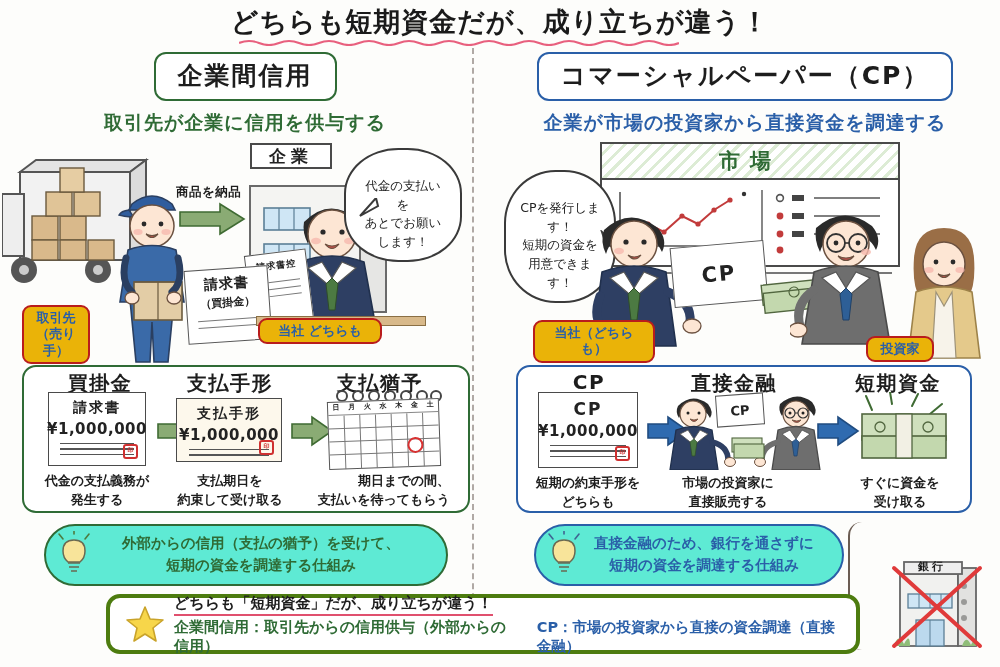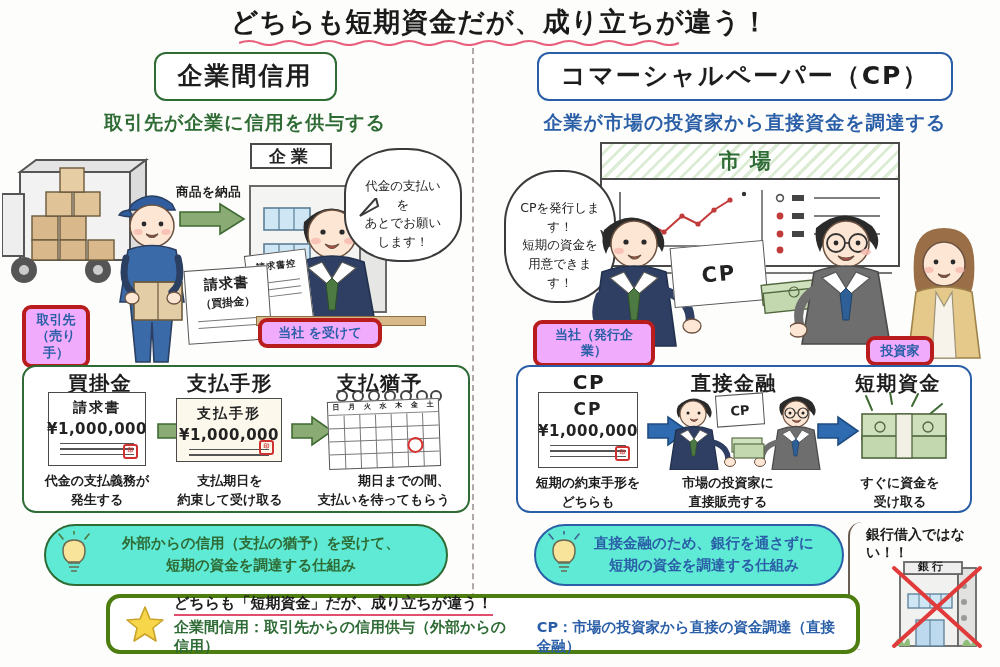--- a/index.html
+++ b/index.html
@@ -35,22 +35,22 @@
     font-size: 25px; font-weight: 700; letter-spacing: 2px; background: #fff;
   }
   .head-box.green { border: 2.5px solid #2f6b35; color: #1d1d1d; }
   .head-box.blue  { border: 2.5px solid #2a5fa8; color: #1d1d1d; }
   .head-sub { margin-top: 9px; font-size: 19px; font-weight: 700; letter-spacing: 1px; }
   .head-sub.green { color: #2f6b35; }
   .head-sub.blue  { color: #2a5fa8; }
 
   
   .pill {
-    position: absolute; border: 4px solid #b91c1c; border-radius: 9px;
-    background: #f0abfc; color: #2a5fa8; font-weight: 700;
+    position: absolute; border: 2px solid #b91c1c; border-radius: 9px;
+    background: #eab308; color: #2a5fa8; font-weight: 700;
     font-size: 13px; line-height: 1.25; padding: 3px 8px; text-align: center;
     white-space: pre-line;
   }
 
   
   .bubble {
     position: absolute; background: #fff; border: 2px solid #3a3a3a;
     border-radius: 46%/40%; padding: 8px 13px; font-size: 12.5px;
     line-height: 1.5; color: #222; white-space: pre-line; text-align: center;
   }
@@ -232,21 +232,21 @@
       <span>代金の支払いを
 あとでお願いします！</span>
     </div>
     <svg style="position:absolute;left:356px;top:58px;" width="26" height="20">
       <path d="M20,0 L4,18 L22,8 Z" fill="#fff" stroke="#3a3a3a" stroke-width="2"></path>
     </svg>
   </div>
 
   <div class="pill" style="left:22px;top:305px;width:68px;">取引先
 （売り手）</div>
-  <div class="pill" style="left:258px;top:318px;width:124px;">当社 を受けて</div>
+  <div class="pill" style="left:258px;top:318px;width:124px;">当社 どちらも</div>
 
   <div class="ill" style="left:490px; top:140px; width:510px; height:215px;">
 
     <div style="position:absolute;left:110px;top:2px;width:300px;height:125px;background:#fff;border:2.5px solid #4a4a4a;">
       <div style="height:36px;border-bottom:2px solid #4a4a4a;background:repeating-linear-gradient(135deg,#ffffff,#ffffff 6px,#ddecd5 6px,#ddecd5 9px);display:flex;align-items:center;justify-content:center;">
         <span style="font-size:21px;font-weight:700;letter-spacing:10px;color:#2f6b35;">市場</span>
       </div>
       <svg width="296" height="84">
         <path d="M18,12 L18,66 L150,66" fill="none" stroke="#555" stroke-width="1.6"></path>
         <polyline points="28,60 46,44 62,52 80,36 96,44 112,30 128,20" fill="none" stroke="#c23b3b" stroke-width="2"></polyline>
@@ -329,21 +329,21 @@
       <circle cx="38" cy="48" r="2.4" fill="#2a2a2a"></circle>
         <circle cx="55" cy="48" r="2.4" fill="#2a2a2a"></circle>
       <ellipse cx="31" cy="56" rx="4.6" ry="3" fill="#f6b9ae" opacity=".8"></ellipse>
       <ellipse cx="62" cy="56" rx="4.6" ry="3" fill="#f6b9ae" opacity=".8"></ellipse>
       <path d="M40,60 q6,7 12,0 q-6,3 -12,0" fill="#b8504a" stroke="#6b5140" stroke-width="1.2"></path>
       <path d="M18,78 q28,-10 56,0 l8,66 -72,0 z" fill="#e4c98b" stroke="#9d8249" stroke-width="1.6"></path>
       <path d="M38,78 l8,14 8,-14 l4,66 -24,0 z" fill="#f7f3ea" stroke="#9d9278" stroke-width="1.2"></path>
     </svg>
   </div>
 
-  <div class="pill" style="left:533px;top:320px;width:122px;">当社（発行企業）</div>
+  <div class="pill" style="left:533px;top:320px;width:122px;">当社（どちらも）</div>
   <div class="pill" style="left:866px;top:336px;width:68px;">投資家</div>
 
   <div class="flowbox green" style="left:22px;top:365px;width:448px;height:148px;"></div>
 
   <div class="step" style="left:30px;top:370px;width:140px;">
     <div class="step-title">買掛金</div>
   </div>
   <div class="paper" style="position:absolute;left:48px;top:392px;width:98px;height:74px;">
     <div class="pt">請求書</div>
     <div class="pa">¥1,000,000</div>
@@ -517,21 +517,20 @@
     <g stroke="#3f6391" stroke-width="1.6" stroke-linecap="round">
       <path d="M20,3 L20,-3"></path>
         <path d="M9,8 L5,3"></path>
         <path d="M31,8 L35,3"></path>
     </g>
     <path d="M20,9 q11,0 11,11 q0,7 -5,11 l-12,0 q-5,-4 -5,-11 q0,-11 11,-11z" fill="#f8e49a" stroke="#6a6a52" stroke-width="1.5"></path>
     <path d="M14,32 l12,0 M15,36 l10,0 M17,40 l6,0" stroke="#6a6a52" stroke-width="1.5"></path>
   </svg>
 
   <div class="brace" style="left:848px;top:522px;width:14px;height:128px;"></div>
-  <div class="bank-note" style="left:866px;top:526px;">銀行借入ではない！！</div>
   <div style="position:absolute;left:886px;top:550px;width:100px;height:104px;">
     <svg width="100" height="104">
       <rect x="14" y="24" width="58" height="72" fill="#f1f1ef" stroke="#666" stroke-width="1.8"></rect>
       <rect x="72" y="18" width="18" height="78" fill="#e2e2e0" stroke="#666" stroke-width="1.8"></rect>
       <rect x="18" y="12" width="58" height="12" fill="#eee" stroke="#666" stroke-width="1.8"></rect>
       <rect x="22" y="44" width="44" height="14" fill="#cfe6f5" stroke="#5b7f96" stroke-width="1.3"></rect>
       <path d="M33,44 v14 M44,44 v14 M55,44 v14" stroke="#5b7f96" stroke-width="1"></path>
       <rect x="30" y="70" width="28" height="26" fill="#bcd9ee" stroke="#5b7f96" stroke-width="1.3"></rect>
       <path d="M44,70 v26" stroke="#5b7f96" stroke-width="1"></path>
       <circle cx="78" cy="36" r="3" fill="#9a9a98"></circle>

